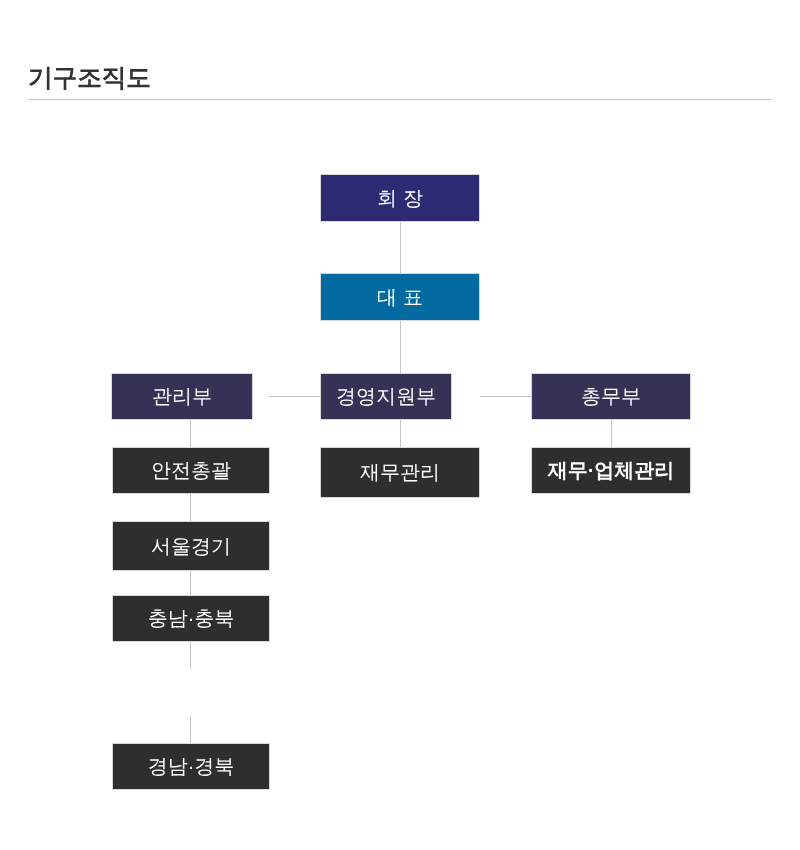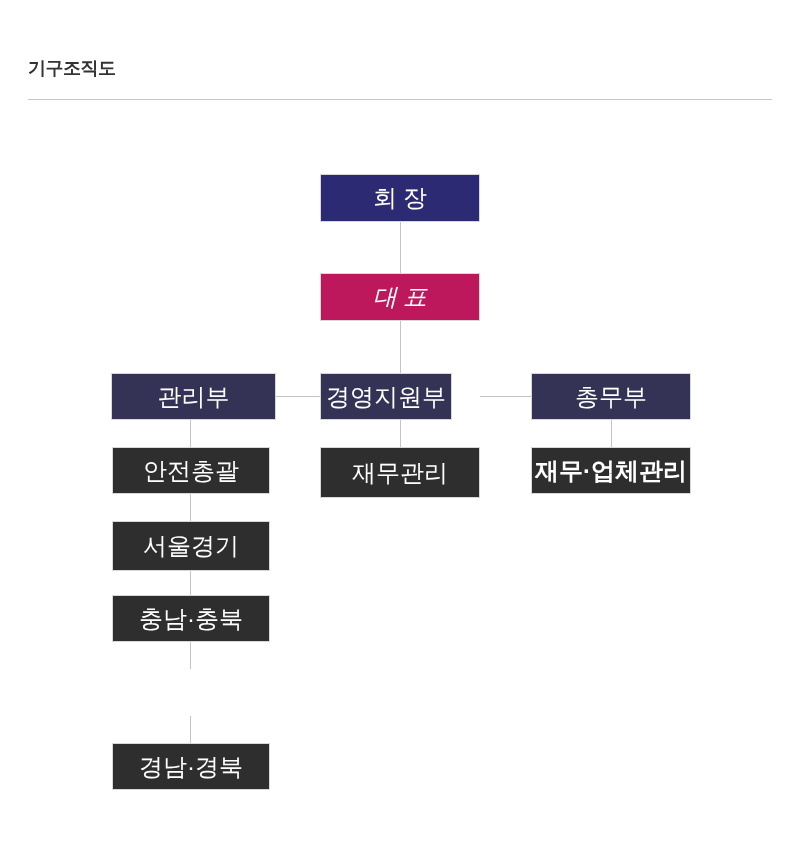--- a/index.html
+++ b/index.html
@@ -12,62 +12,62 @@
     position: relative;
     width: 800px;
     height: 850px;
     background: #ffffff;
     overflow: hidden;
   }
   .page-title {
     position: absolute;
     left: 28px;
     top: 44px;
-    font-size: 18px;
+    font-size: 25px;
     font-weight: 700;
     color: #333333;
     letter-spacing: -0.5px;
   }
   .title-divider {
     position: absolute;
     left: 28px;
     top: 99px;
     width: 744px;
     height: 0;
     border-top: 1px solid #c6c6c6;
   }
   .box {
     position: absolute;
     box-sizing: border-box;
     display: flex;
     align-items: center;
     justify-content: center;
     color: #ffffff;
-    font-size: 24px;
+    font-size: 20px;
     font-weight: 500;
     border: 1px solid #d8d8d8;
     text-align: center;
   }
   .chairman { background: #2b2a72; }
-  .ceo      { background: #be185d; font-style: italic; }
+  .ceo      { background: #0369a1; }
   .dept     { background: #343255; }
   .unit     { background: #2e2e2e; }
   .spaced   { letter-spacing: 6px; text-indent: 6px; }
 
   .line {
     position: absolute;
     background: #c4c4c4;
   }
   .line.v { width: 1px; }
   .line.h { height: 1px; }
 
   
   .b-chairman        { left: 320px; top: 174px; width: 160px; height: 48px; }
   .b-ceo             { left: 320px; top: 273px; width: 160px; height: 48px; }
-  .b-mgmt            { left: 111px; top: 373px; width: 165px; height: 47px; }
+  .b-mgmt            { left: 111px; top: 373px; width: 142px; height: 47px; }
   .b-support         { left: 320px; top: 373px; width: 132px; height: 47px; }
   .b-general         { left: 531px; top: 373px; width: 160px; height: 47px; }
   .b-safety          { left: 112px; top: 447px; width: 158px; height: 47px; }
   .b-finance         { left: 320px; top: 447px; width: 160px; height: 51px; }
   .b-finance-vendor  { left: 531px; top: 447px; width: 160px; height: 47px; font-weight: bold; }
   .b-seoul           { left: 112px; top: 521px; width: 158px; height: 50px; }
   .b-chungnam        { left: 112px; top: 595px; width: 158px; height: 47px; }
   .b-jeonnam         { left: 112px; top: 669px; width: 158px; height: 47px; }
   .b-gyeongnam       { left: 112px; top: 743px; width: 158px; height: 47px; }
 

